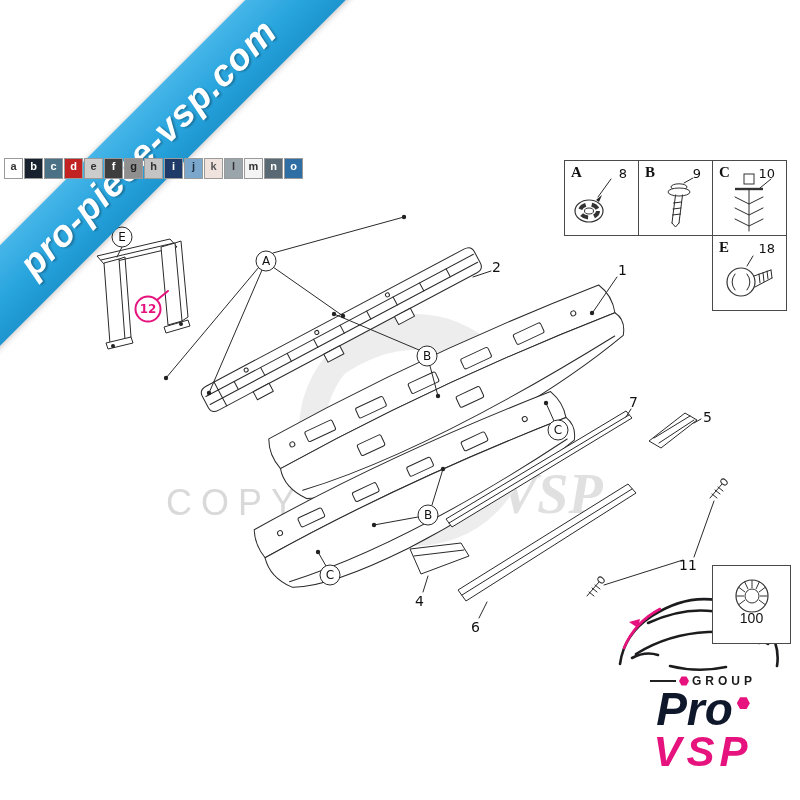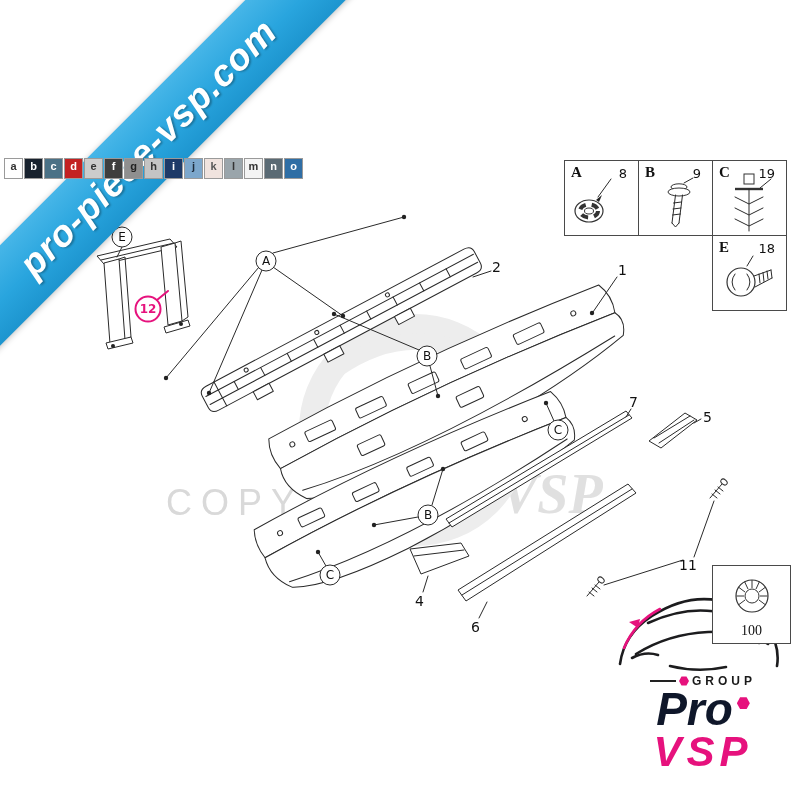--- a/index.html
+++ b/index.html
@@ -45,22 +45,22 @@
     font-size:15px;font-weight:bold;color:#111}
   .fbox .fnum{position:absolute;top:5px;right:11px;font-size:13px;color:#111;
     font-family:"DejaVu Sans",sans-serif}
   .fbox svg,.box100 svg{position:absolute;left:0;top:0}
   #fbox-a{left:564px;top:160px}
   #fbox-b{left:638px;top:160px}
   #fbox-c{left:712px;top:160px}
   #fbox-e{left:712px;top:235px}
   .box100{position:absolute;left:712px;top:565px;width:79px;height:79px;
     border:1px solid #4a4a4a;background:#fff;z-index:2}
-  .box100 .fnum{position:absolute;bottom:4px;left:0;right:0;text-align:center;
-    font-size:14px;color:#111;font-family:Liberation Serif, serif}
+  .box100 .fnum{position:absolute;bottom:17px;left:0;right:0;text-align:center;
+    font-size:14px;color:#111;font-family:Liberation Sans, sans-serif}
 
   
   .logo{position:absolute;left:606px;top:576px;width:194px;z-index:2;
     display:flex;flex-direction:column;align-items:center}
   .logo-car{margin-bottom:-2px}
   .grow{display:flex;align-items:center;gap:3px;margin-top:0}
   .gline{width:26px;height:2px;background:#222}
   .hex{width:10px;height:10px;background:#e6127d;
     clip-path:polygon(25% 5%,75% 5%,100% 50%,75% 95%,25% 95%,0 50%)}
   .hex-lg{width:13px;height:13px;margin-left:4px;margin-bottom:22px}
@@ -266,21 +266,21 @@
     <svg width="75" height="76" viewBox="0 0 75 76">
       <path class="ln" d="M54,17 L45,22"></path>
       <ellipse cx="40" cy="26" rx="8" ry="3.2" fill="#fff" stroke="#333"></ellipse>
       <ellipse cx="40" cy="31" rx="11" ry="4" fill="#fff" stroke="#333"></ellipse>
       <path class="ln" d="M36.5,34 L33,62 M43.5,34 L40,62 M33,62 L36.5,66 L40,62"></path>
       <path class="ln" d="M34.5,42 l8,-1 M34,48 l8,-1 M33.5,54 l8,-1"></path>
     </svg>
   </div>
   <div class="fbox" id="fbox-c">
     <span class="flt">C</span>
-    <span class="fnum">19</span>
+    <span class="fnum">10</span>
     <svg width="75" height="76" viewBox="0 0 75 76">
       <path class="ln" d="M58,18 L47,27"></path>
       <rect x="31" y="13" width="10" height="10" fill="#fff" stroke="#333"></rect>
       <path d="M22,28 H50" stroke="#333" stroke-width="2.4" fill="none"></path>
       <path class="ln" d="M36,28 V70"></path>
       <path class="ln" d="M22,36 L36,43 L50,36 M22,47 L36,54 L50,47 M22,58 L36,65 L50,58"></path>
     </svg>
   </div>
   <div class="fbox" id="fbox-e">
     <span class="flt">E</span>

